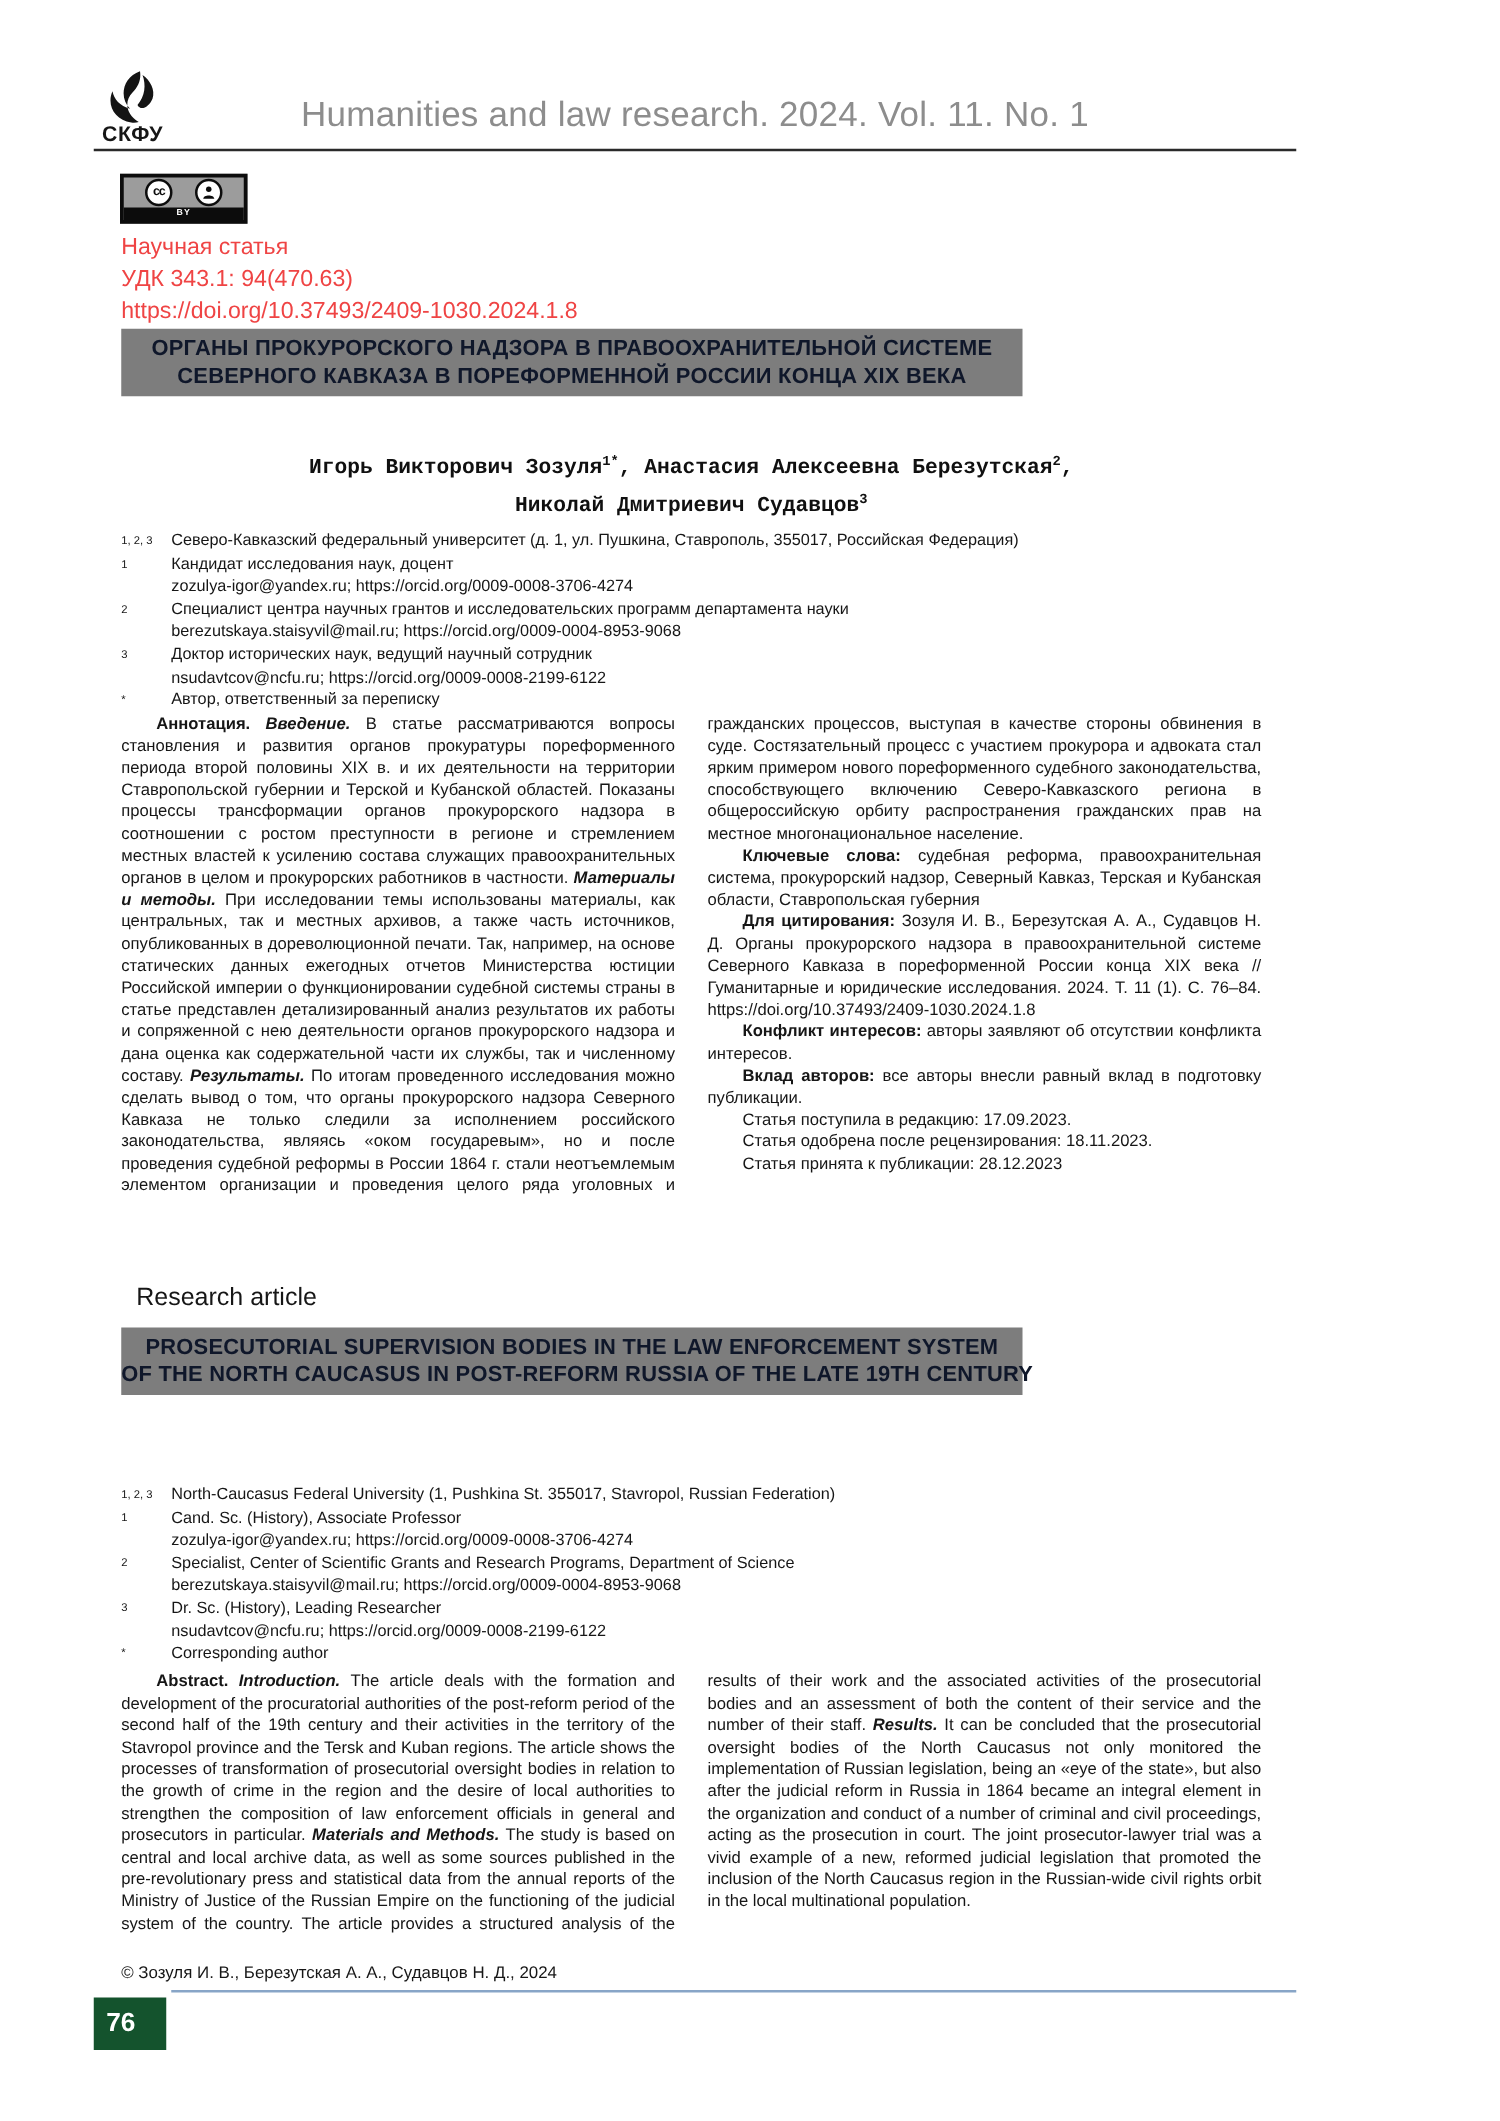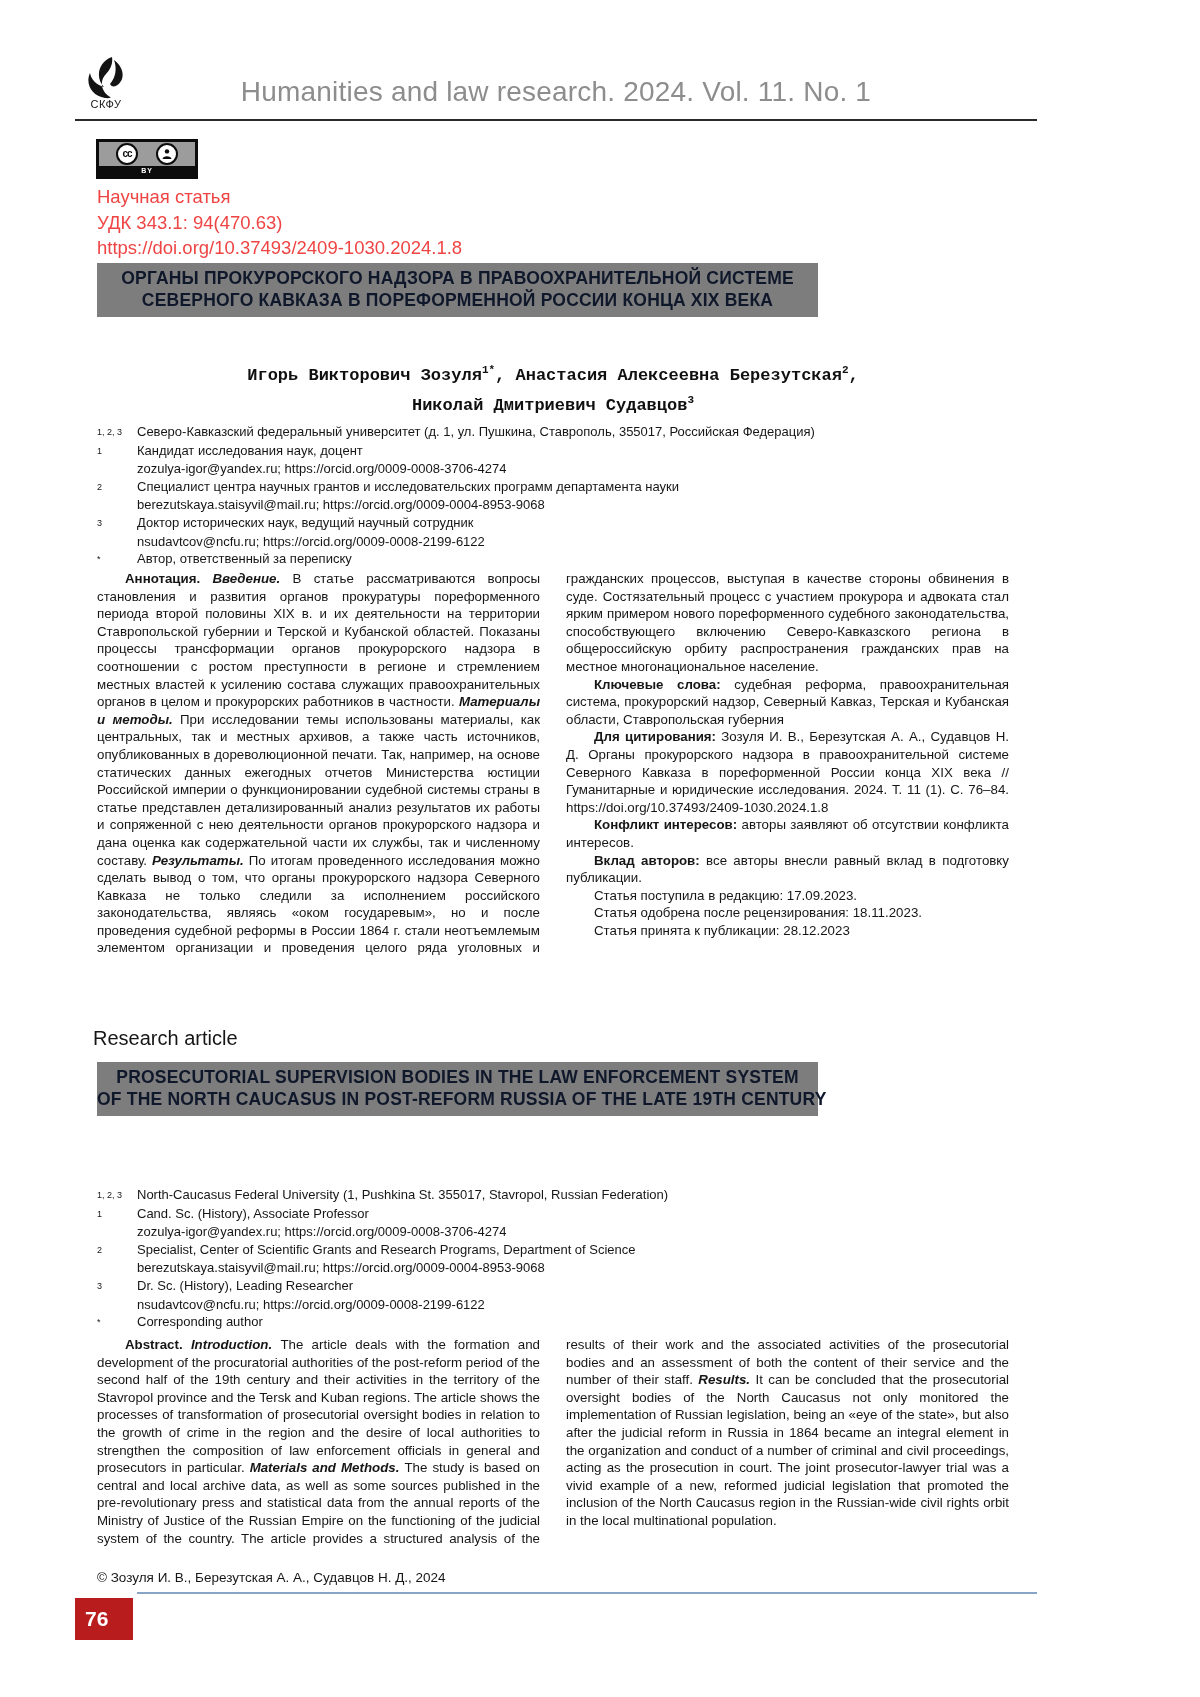--- a/index.html
+++ b/index.html
@@ -3,21 +3,21 @@
 <meta charset="utf-8">
 <style>
   html,body{margin:0;padding:0;background:#ffffff;}
   body{width:1200px;height:1697px;position:relative;overflow:hidden;
        font-family:"Liberation Sans","DejaVu Sans",sans-serif;color:#111;}
   .page{position:absolute;inset:0;background:#fff;}
 
   
   .logo{position:absolute;left:80px;top:56px;width:52px;height:66px;text-align:center;}
   .logo svg{display:block;margin:0 auto;}
-  .logo-caption{display:block;font-size:11px;font-weight:normal;letter-spacing:.5px;color:#161616;margin-top:-6px;}
+  .logo-caption{display:block;font-size:17px;font-weight:bold;letter-spacing:.5px;color:#161616;margin-top:-6px;}
   .journal-title{position:absolute;left:75px;top:76px;width:962px;text-align:center;
                  font-size:28px;color:#8d8d8d;letter-spacing:.2px;}
   .header-rule{position:absolute;left:75px;top:119px;width:962px;height:2px;background:#2a2a2a;}
 
   
   .cc-badge{position:absolute;left:96px;top:139px;width:102px;height:40px;border:3px solid #0c0c0c;
             background:#9c9c9c;box-sizing:border-box;}
   .cc-row{height:24px;display:flex;align-items:center;justify-content:space-around;padding:0 8px;}
   .cc-circle{width:22px;height:22px;border-radius:50%;background:#fff;border:2px solid #0c0c0c;
              box-sizing:border-box;display:flex;align-items:center;justify-content:center;}
@@ -53,26 +53,26 @@
   
   .abstract{position:absolute;left:97px;width:912px;column-count:2;column-gap:26px;
             font-size:13.3px;line-height:17.6px;text-align:justify;color:#161616;}
   .abstract-ru{top:570px;}
   .abstract-en{top:1336px;}
   .para{margin:0;text-indent:28px;}
   .bi{font-style:italic;}
   .date-line{margin:0;text-indent:28px;}
 
   
-  .research-article{position:absolute;left:93px;top:1027px;font-size:20px;color:#161616;}
+  .research-article{position:absolute;left:109px;top:1027px;font-size:20px;color:#161616;}
 
   
   .copyright{position:absolute;left:97px;top:1570px;font-size:13.5px;color:#161616;}
   .blue-rule{position:absolute;left:137px;top:1592px;width:900px;height:2px;background:#88a5c7;}
-  .page-box{position:absolute;left:75px;top:1598px;width:58px;height:42px;background:#b91c1c;
+  .page-box{position:absolute;left:75px;top:1598px;width:58px;height:42px;background:#14532d;
             color:#fff;font-weight:bold;font-size:21px;display:flex;align-items:center;padding-left:10px;
             box-sizing:border-box;}
 </style>
 </head>
 <body>
 
 <div class="page">
 
   <div class="logo">
     <svg width="40" height="48" viewBox="0 0 40 48">

